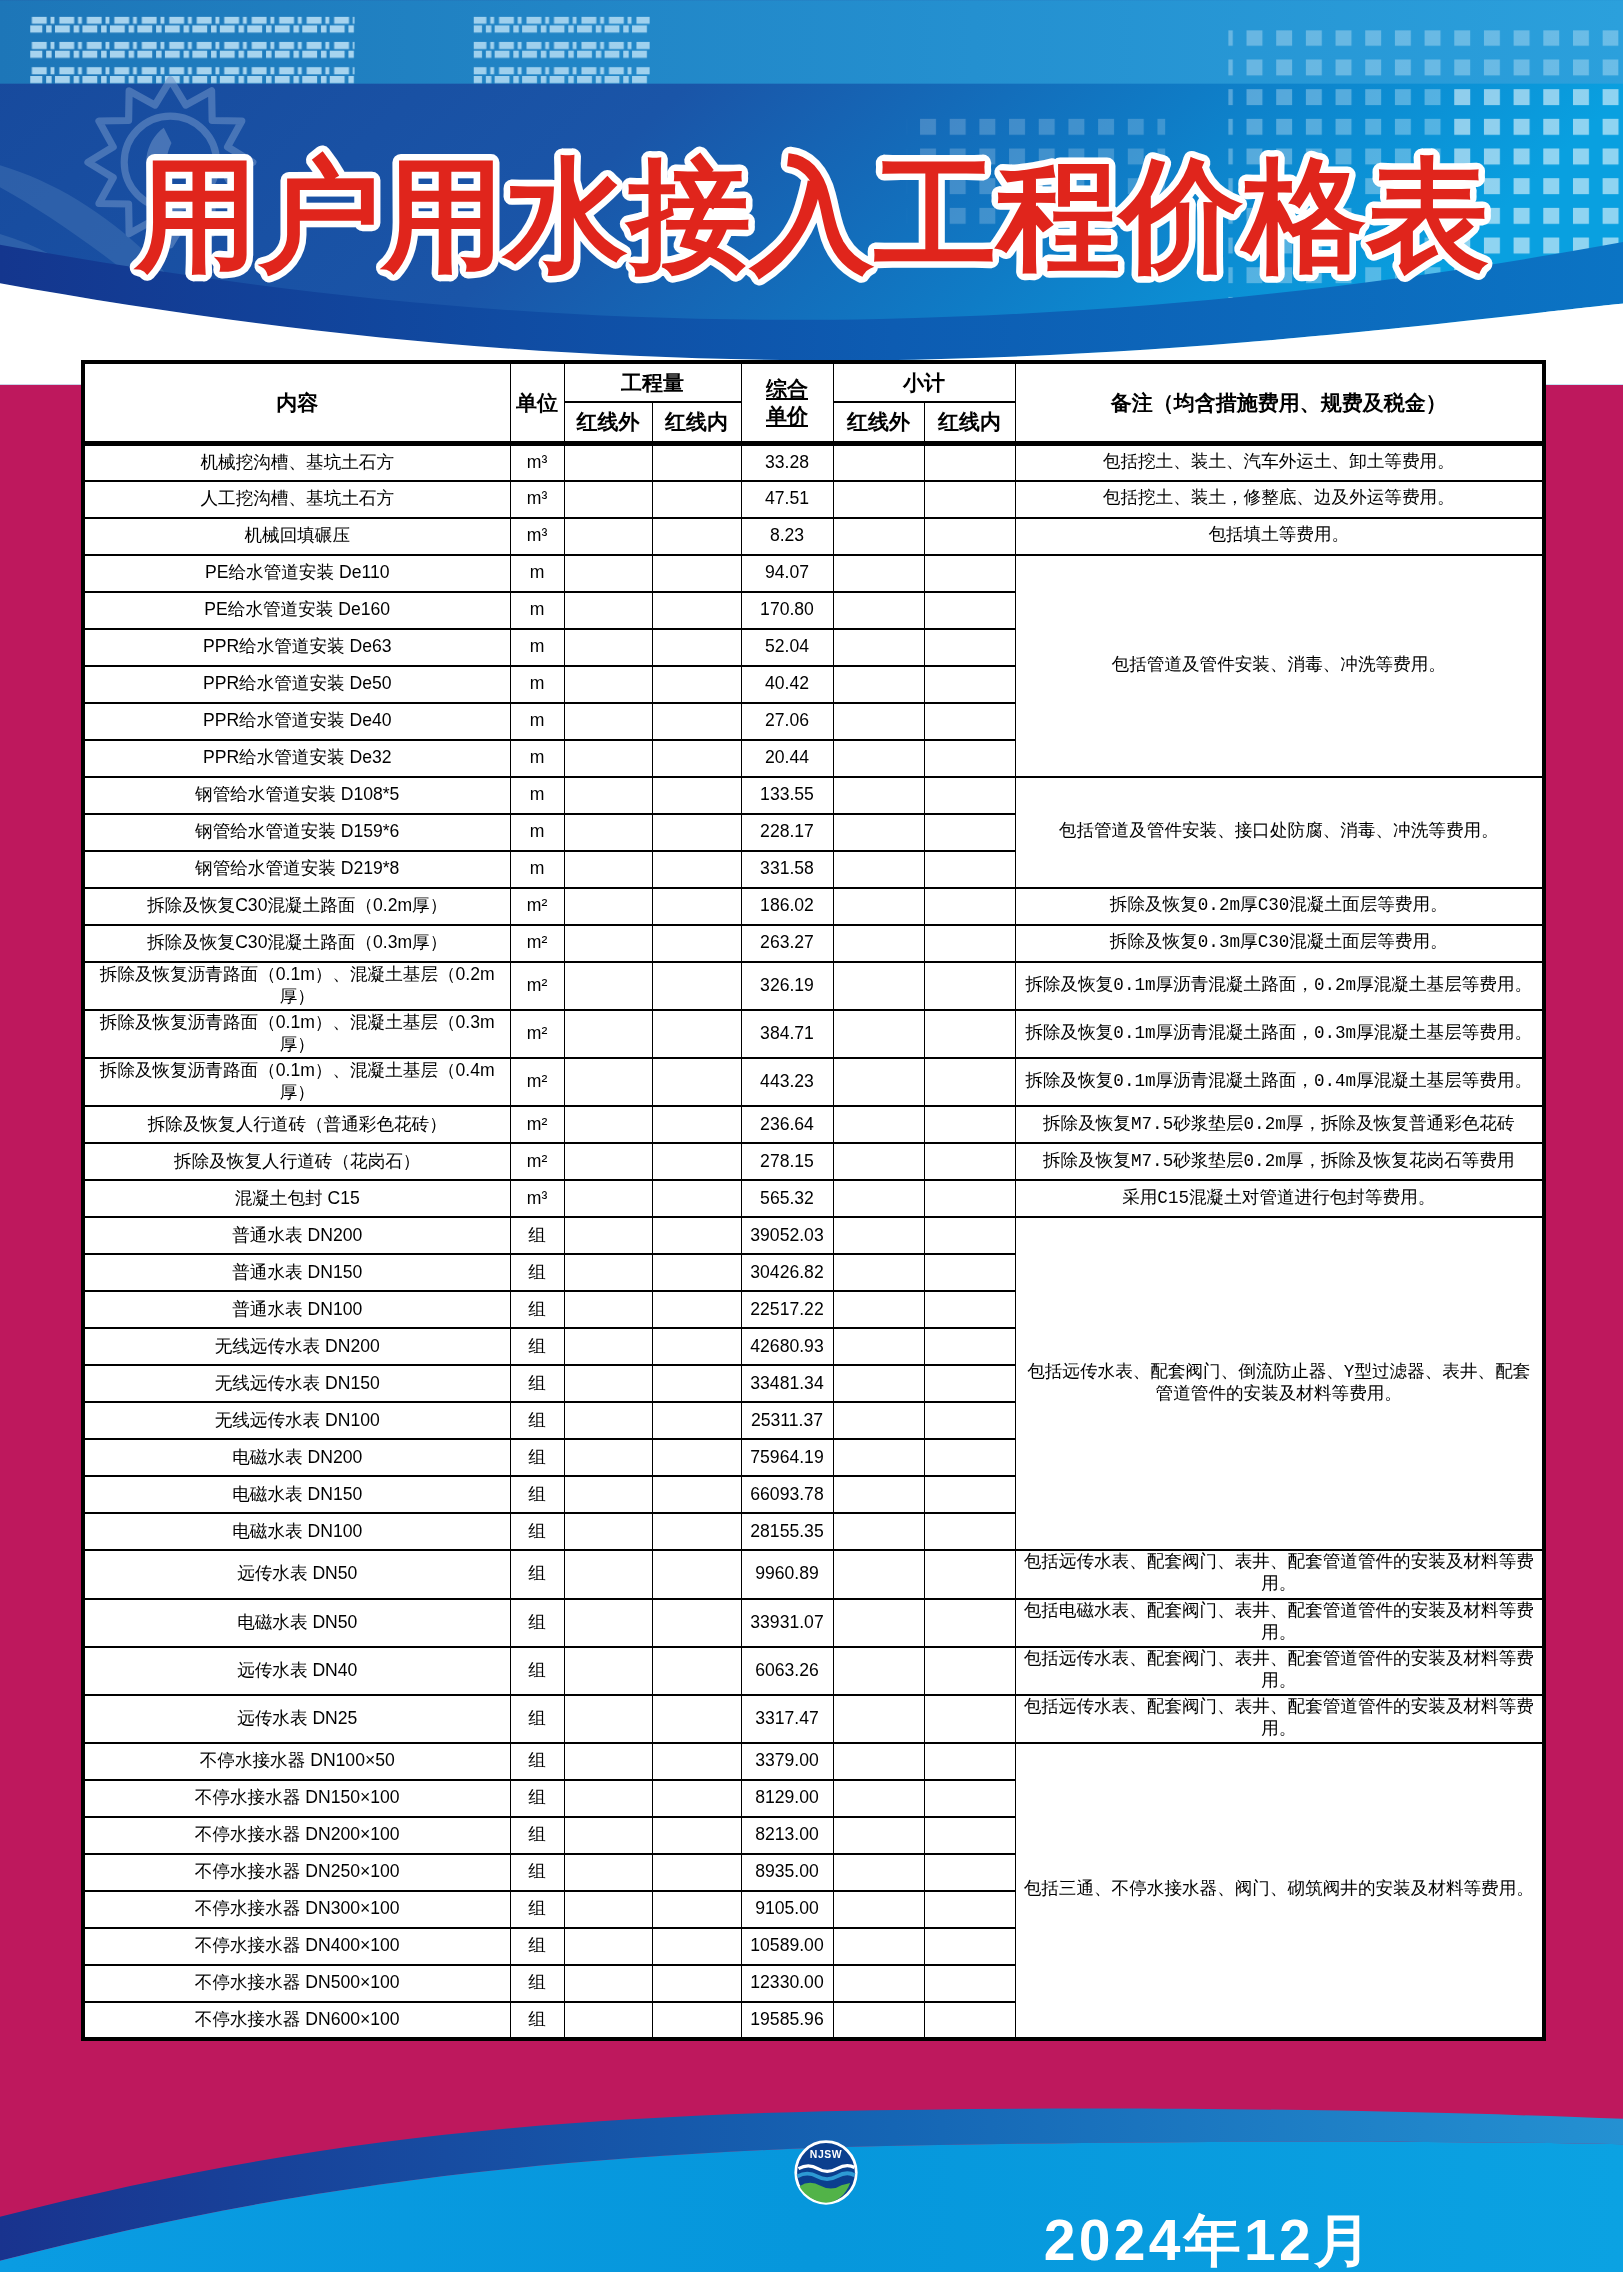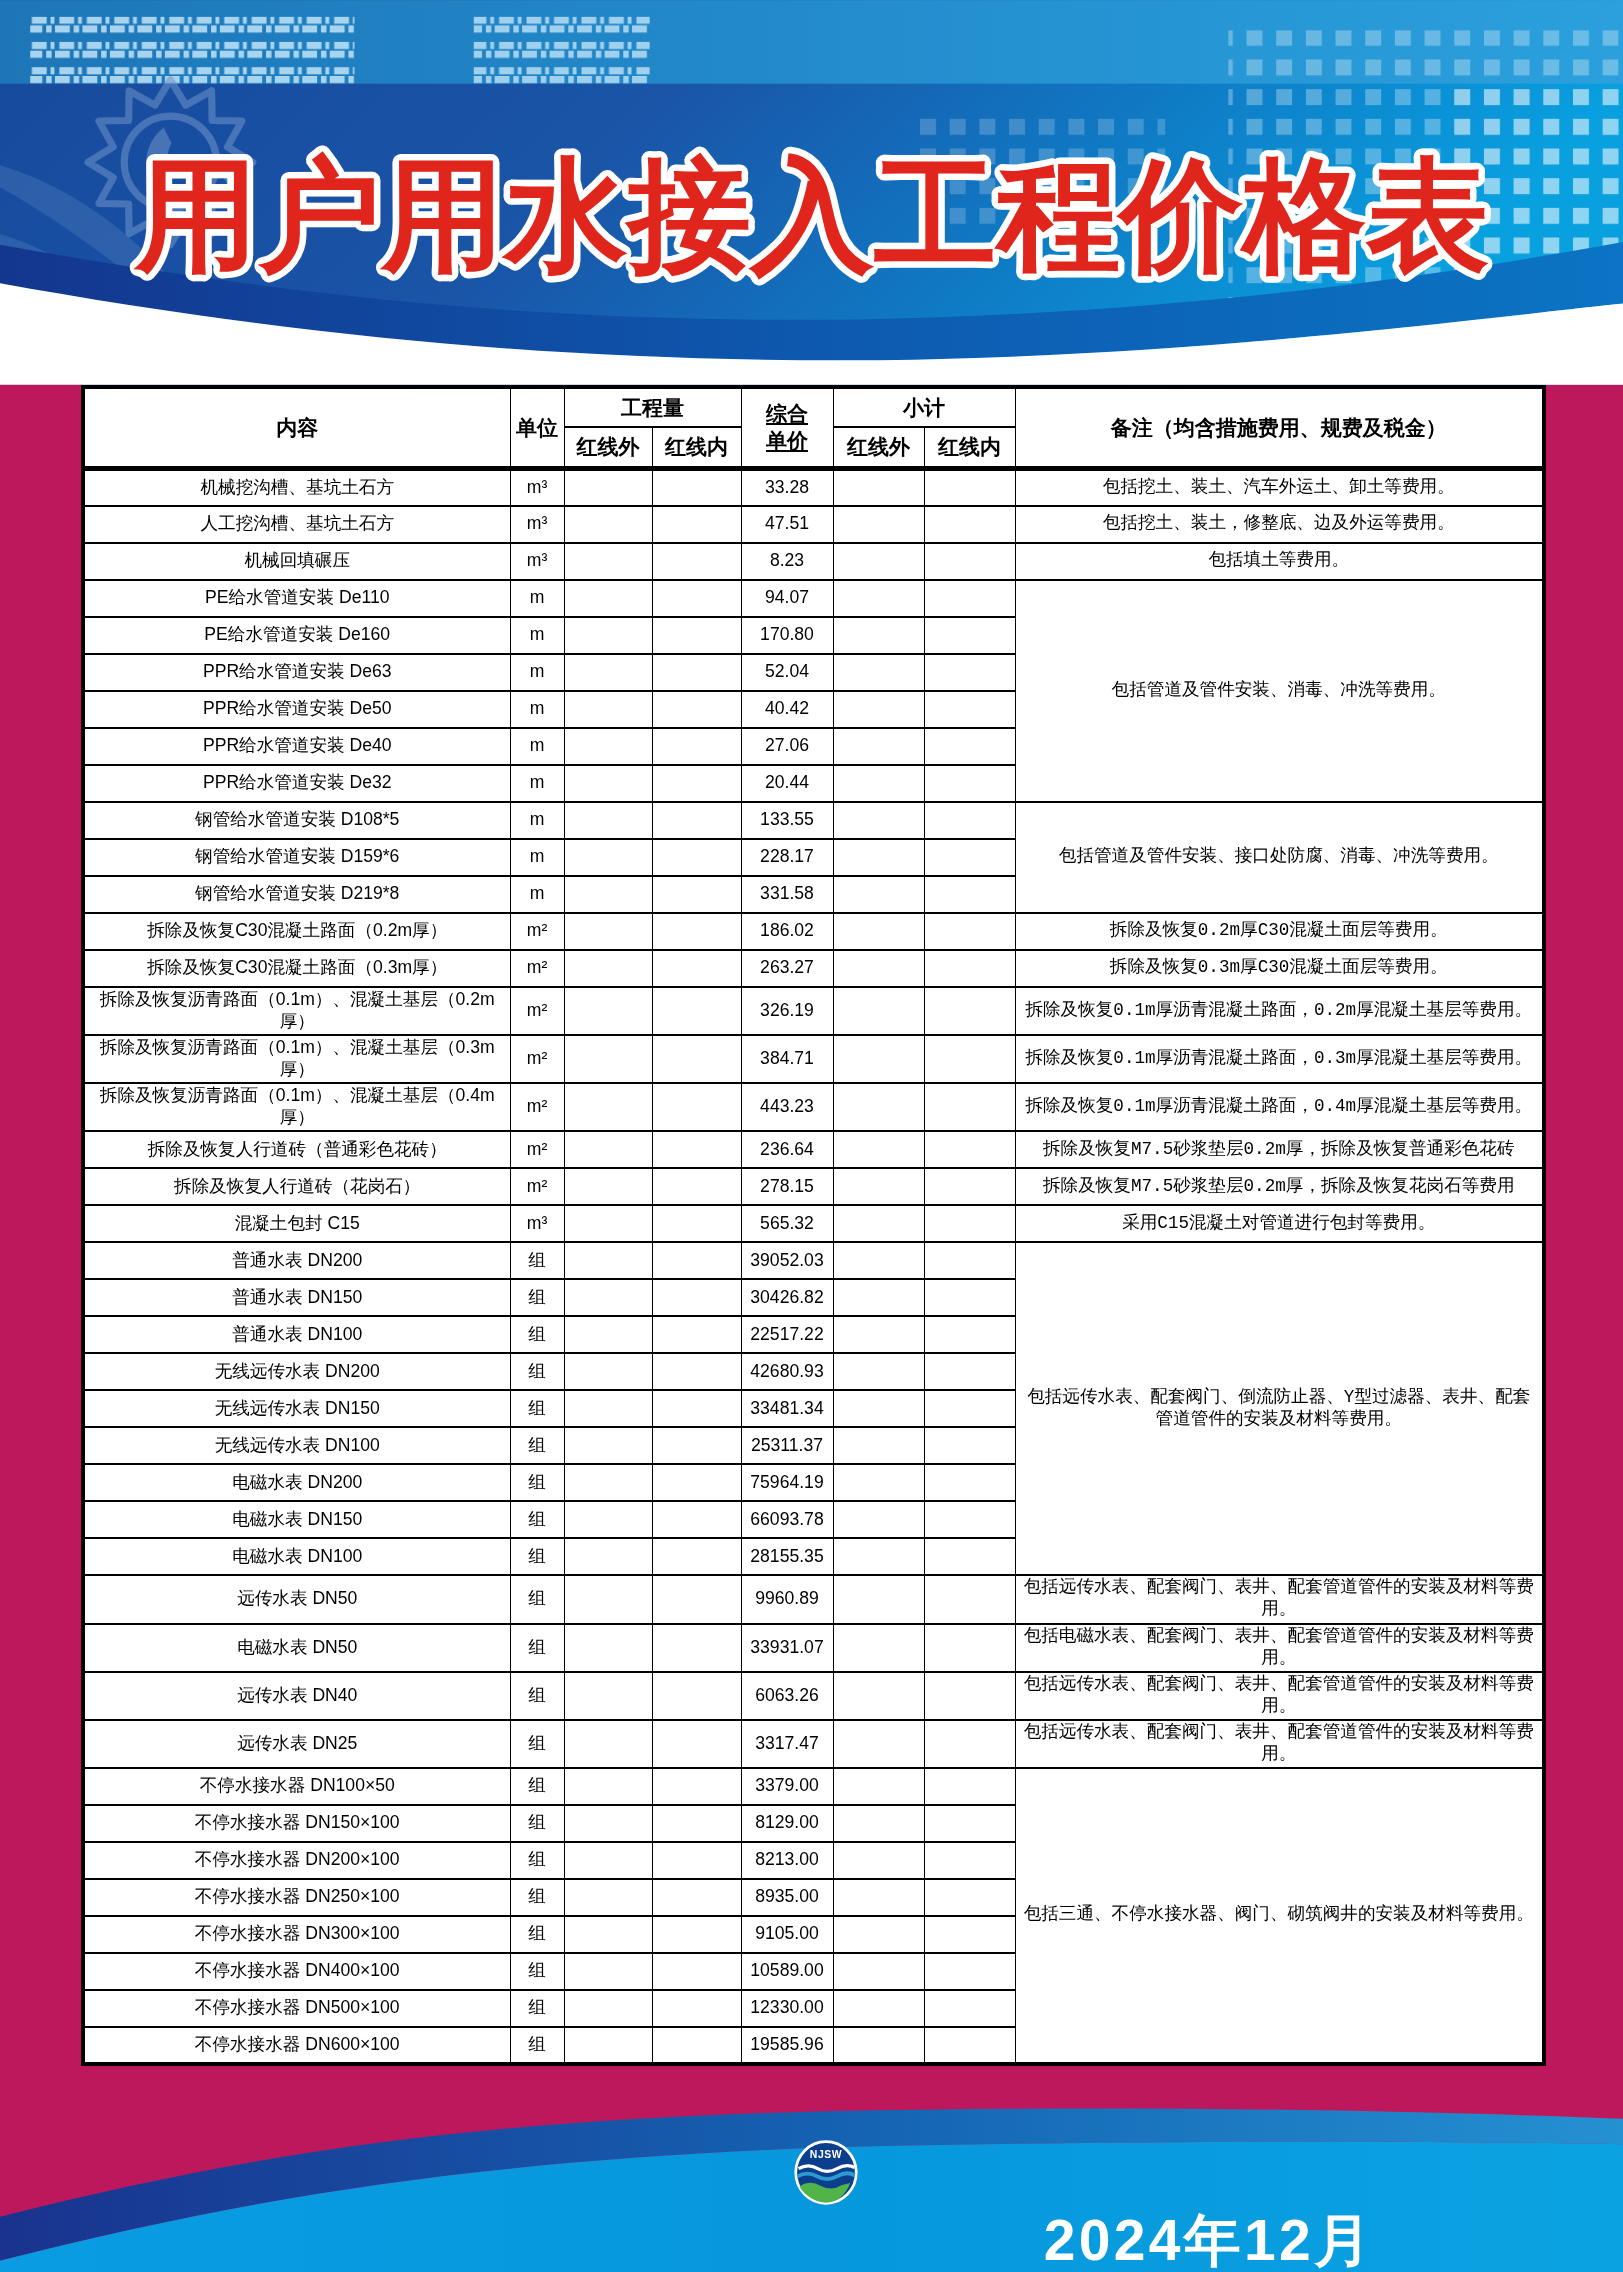--- a/index.html
+++ b/index.html
@@ -3,21 +3,21 @@
 <meta charset="utf-8">
 <style>
   html,body{margin:0;padding:0;background:#e8e8e8;}
   .poster{
     position:relative;width:1623px;height:2273px;background:#be185d;
     overflow:hidden;font-family:"Liberation Sans","DejaVu Sans",sans-serif;
   }
   .layer{position:absolute;left:0;top:0;}
   
   .price-table{
-    position:absolute;left:81px;top:385px;width:1461px;
+    position:absolute;left:81px;top:360px;width:1461px;
     border-collapse:collapse;table-layout:fixed;background:#fff;
     border:4.4px solid #000;
   }
   .price-table th,.price-table td{
     border:1.6px solid #000;border-top-width:2.7px;border-bottom-width:2.7px;
     text-align:center;vertical-align:middle;color:#000;padding:1.1px 4.4px;
     overflow:hidden;
   }
   .price-table thead th{font-size:21px;font-weight:700;}
   .price-table thead tr.h1 th{height:35px;}

